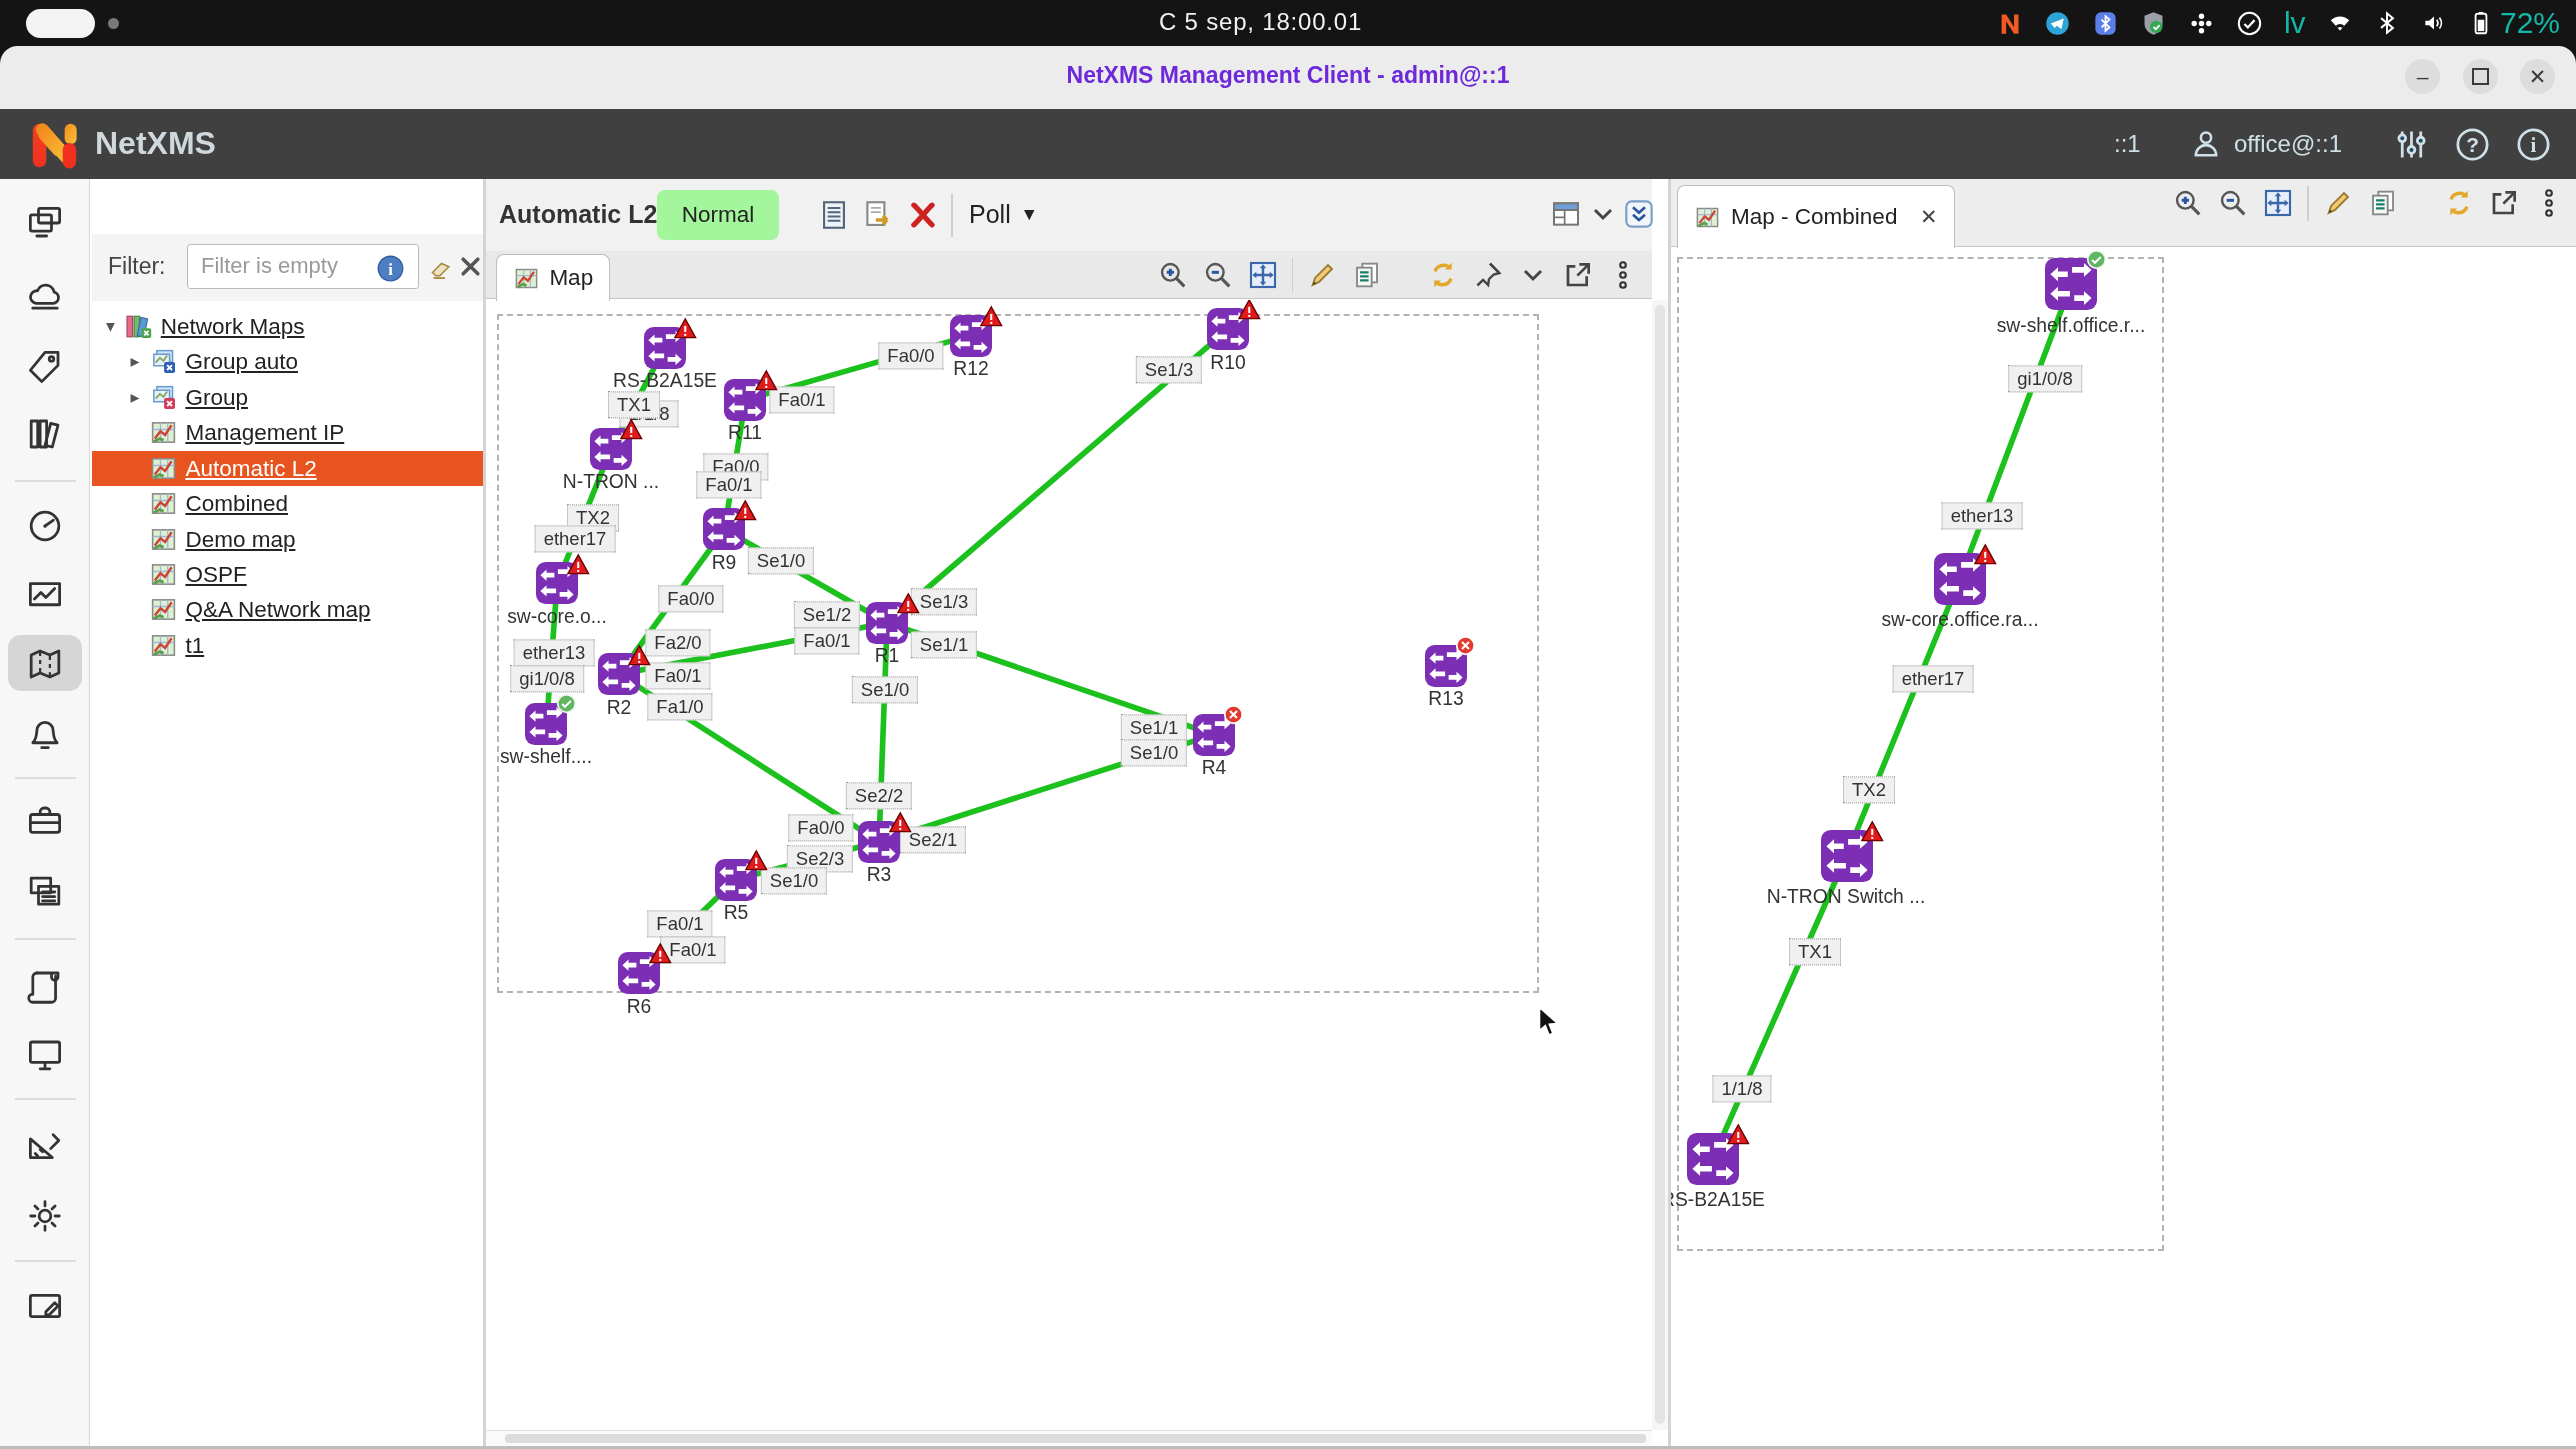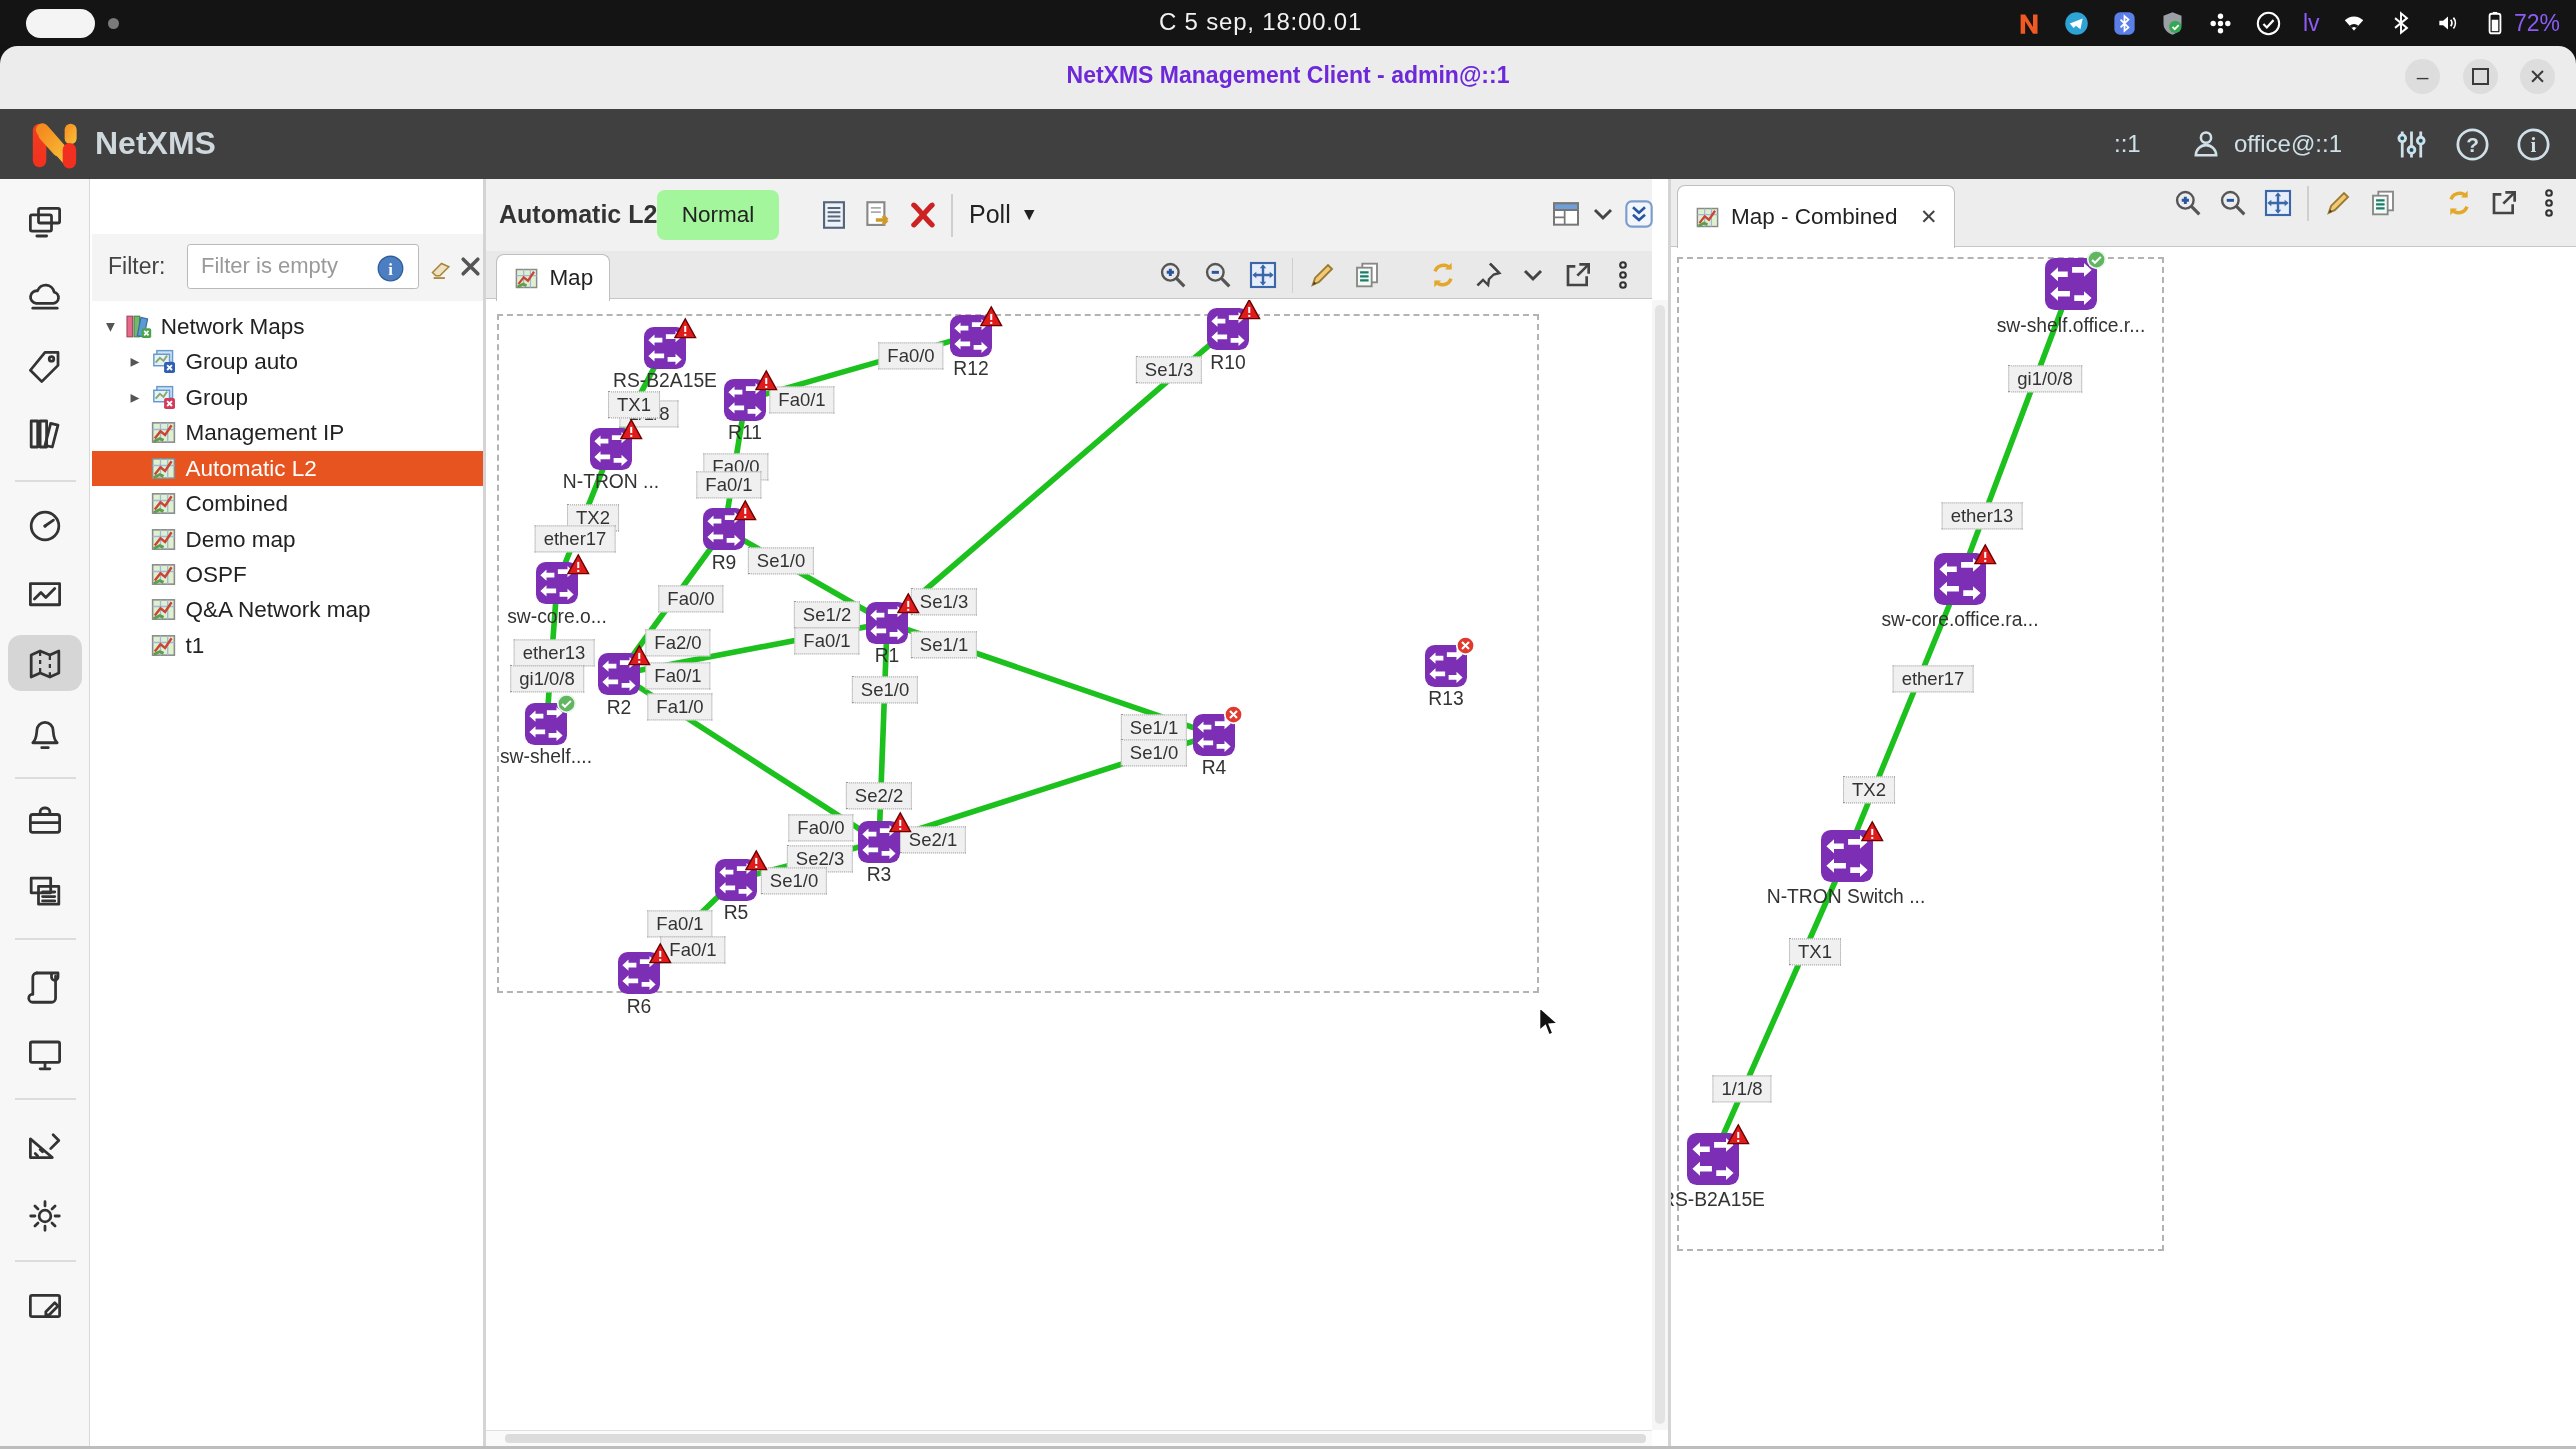--- a/index.html
+++ b/index.html
@@ -7,21 +7,21 @@
        font-family:"Liberation Sans",sans-serif;-webkit-font-smoothing:antialiased;}
   .abs{position:absolute;}
   svg{display:block;}
 
   
   .sysbar{position:absolute;left:0;top:0;width:2576px;height:46px;background:#141414;color:#eee;}
   .sys-pill{position:absolute;left:26px;top:8.9px;width:69px;height:29px;border-radius:14.5px;background:#f4f4f4;}
   .sys-dot{position:absolute;left:108px;top:17.7px;width:11.3px;height:11.3px;border-radius:50%;background:#7a7a7a;}
   .sys-clock{position:absolute;left:1159px;top:8px;font-size:24px;color:#f2f2f2;letter-spacing:0.8px;}
   .tray{position:absolute;right:16px;top:0;height:46px;display:flex;align-items:center;gap:21px;}
-  .tray-label{font-size:23px;color:#8b5cf6;}
+  .tray-label{font-size:30px;color:#14b8a6;}
   .tray-batt{display:flex;align-items:center;gap:6.4px;}
 
   
   .titlebar{position:absolute;left:0;top:46px;width:2576px;height:63px;background:#ececec;
             border-radius:17.7px 17.7px 0 0;border-bottom:1.6px solid #c9c9c9;}
   .wintitle{position:absolute;left:0;right:0;top:16px;text-align:center;font-size:23px;color:#6d28d9;font-weight:bold;}
   .winbtns{position:absolute;right:21px;top:13px;display:flex;gap:22.5px;}
   .winbtn{width:35px;height:35px;border-radius:50%;background:#dddddd;color:#3a3a3a;
           display:flex;align-items:center;justify-content:center;font-size:21px;}
   .winbtn .sq{width:13px;height:13px;border:2.4px solid #3a3a3a;}
@@ -56,21 +56,21 @@
   .mp-input::placeholder{color:#9a9a9a;}
   .mp-info{position:absolute;left:283px;top:19.3px;}
   .mp-eraser{position:absolute;left:336px;top:21px;}
   .mp-clear{position:absolute;left:365px;top:19.3px;}
   .tree{position:absolute;left:0;top:122px;width:391px;bottom:0;background:#fff;}
   .trow{position:absolute;left:0;width:391px;height:35px;display:flex;align-items:center;font-size:22.5px;color:#222;}
   .trow.sel{background:#e8541f;color:#fff;}
   .texp{width:24px;text-align:center;font-size:17.7px;color:#555;flex:0 0 24px;}
   .trow.sel .texp{color:#fff;}
   .ticon{flex:0 0 32px;display:flex;justify-content:center;}
-  .tlabel{margin-left:6.4px;white-space:nowrap;}
+  .tlabel{margin-left:6.4px;white-space:nowrap;text-decoration:underline;}
 
   
   .mainpanel{position:absolute;left:486px;top:0;width:1166px;height:1270px;background:#fff;}
   .mainhead{position:absolute;left:0;top:0;width:1166px;height:72px;background:#f1f1f1;}
   .main-title{position:absolute;left:13px;top:21px;font-size:25px;font-weight:bold;color:#333;}
   .chip{position:absolute;left:171px;top:10.5px;width:122px;height:50px;border-radius:8px;background:#a4f69d;
         display:flex;align-items:center;justify-content:center;font-size:22.5px;color:#222;}
   .mh-icon{position:absolute;top:19.3px;}
   .vsep{position:absolute;top:14.5px;width:1.6px;height:43px;background:#cfcfcf;}
   .poll{position:absolute;left:483px;top:21px;font-size:25px;color:#222;display:flex;gap:9.7px;align-items:center;}

